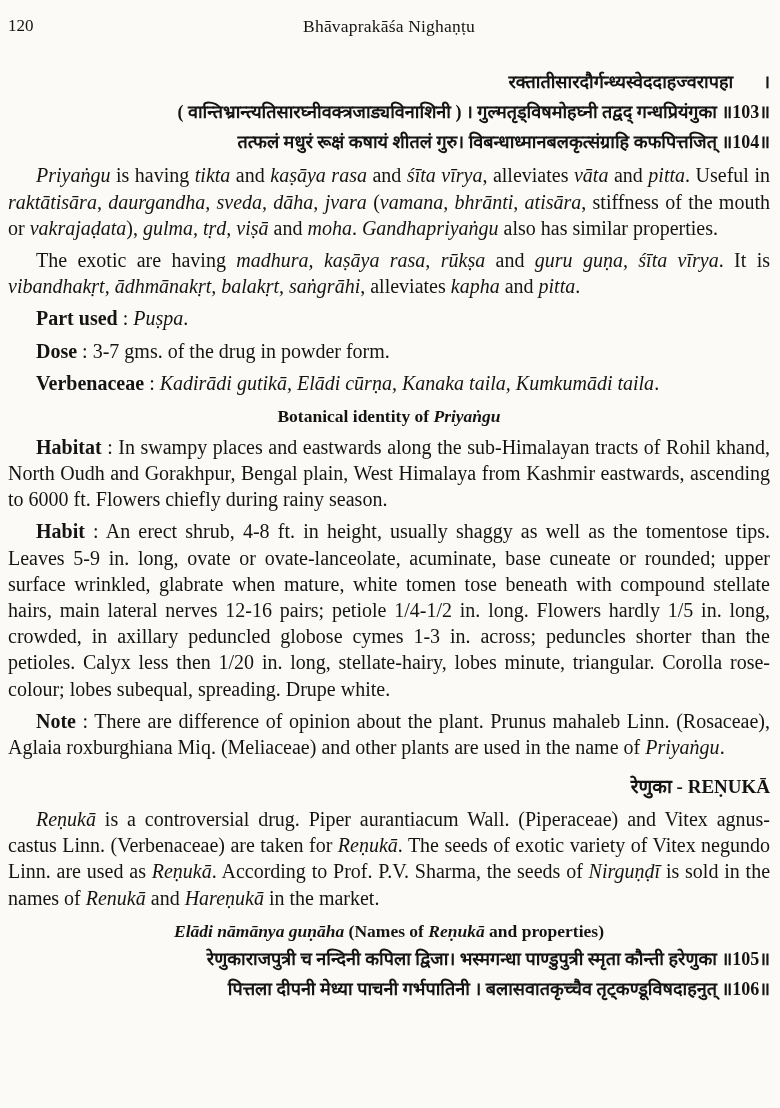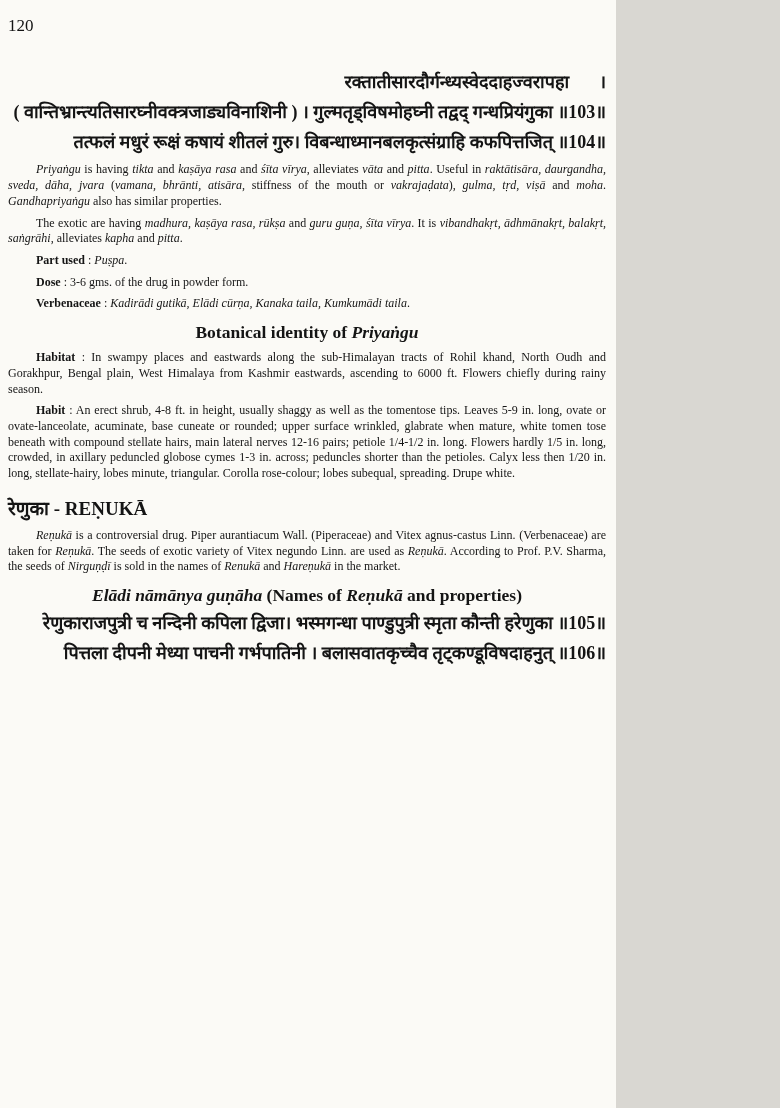--- a/index.html
+++ b/index.html
@@ -1,69 +1,71 @@
 <!DOCTYPE html>
 <html><head>
 <meta charset="utf-8">
 <style>
   html,body{margin:0;padding:0;background:#d9d7d2;}
   .page{
-    width:616px;height:1108px;box-sizing:border-box;
+    width:780px;height:1108px;box-sizing:border-box;
     background:#fbfaf6;color:#141414;
     padding:16px 10px 8px 8px;
     font-family:"Liberation Serif","DejaVu Serif",serif;
     overflow:hidden;position:relative;
   }
   .header{position:relative;height:26px;margin-bottom:26px;}
   .pagenum{position:absolute;left:0;top:0;font-size:17px;}
   .booktitle{position:absolute;left:0;right:0;top:0;text-align:center;font-size:17.5px;letter-spacing:.2px;}
   .verse{
     font-family:"Liberation Serif","DejaVu Sans",serif;
     text-align:right;font-size:18px;font-weight:bold;
     line-height:1.6;margin:1px 0;white-space:normal;
   }
   .para{
-    font-size:12px;line-height:1.31;text-align:justify;
+    font-size:20px;line-height:1.31;text-align:justify;
     text-indent:28px;margin:6px 0;
   }
   .subhead{font-size:17.5px;margin:9px 0 2px;text-align:center;text-indent:0;}
   .centerhead{
-    text-align:left;font-size:19px;font-weight:bold;
+    text-align:right;font-size:19px;font-weight:bold;
     margin:13px 0 7px;
     font-family:"Liberation Serif","DejaVu Sans",serif;
   }
   .i{font-style:italic;}
   .b{font-weight:bold;}
   .bi{font-weight:bold;font-style:italic;}
   .gap{margin-left:30px;}
 </style>
 </head>
 <body>
 
 <div class="page">
 
   <div class="header">
     <span class="pagenum">120</span>
+    <span class="booktitle">Bhāvaprakāśa Nighaṇṭu</span>
   </div>
 
   <div class="verse"><span>रक्तातीसारदौर्गन्ध्यस्वेददाहज्वरापहा</span><span class="gap">।</span></div>
   <div class="verse"><span>( वान्तिभ्रान्त्यतिसारघ्नीवक्त्रजाड्यविनाशिनी ) । गुल्मतृड्विषमोहघ्नी तद्वद् गन्धप्रियंगुका ॥103॥</span></div>
   <div class="verse"><span>तत्फलं मधुरं रूक्षं कषायं शीतलं गुरु। विबन्धाध्मानबलकृत्संग्राहि कफपित्तजित् ॥104॥</span></div>
 
   <p class="para"><span class="i">Priyaṅgu</span><span> is having </span><span class="i">tikta</span><span> and </span><span class="i">kaṣāya rasa</span><span> and </span><span class="i">śīta vīrya</span><span>, alleviates </span><span class="i">vāta</span><span> and </span><span class="i">pitta</span><span>. Useful in </span><span class="i">raktātisāra, daurgandha, sveda, dāha, jvara</span><span> (</span><span class="i">vamana, bhrānti, atisāra</span><span>, stiffness of the mouth or </span><span class="i">vakrajaḍata</span><span>), </span><span class="i">gulma, tṛd, viṣā</span><span> and </span><span class="i">moha</span><span>. </span><span class="i">Gandhapriyaṅgu</span><span> also has similar properties.</span></p>
   <p class="para"><span>The exotic are having </span><span class="i">madhura, kaṣāya rasa, rūkṣa</span><span> and </span><span class="i">guru guṇa, śīta vīrya</span><span>. It is </span><span class="i">vibandhakṛt, ādhmānakṛt, balakṛt, saṅgrāhi</span><span>, alleviates </span><span class="i">kapha</span><span> and </span><span class="i">pitta</span><span>.</span></p>
 
   <p class="para"><span class="b">Part used</span><span> : </span><span class="i">Puṣpa</span><span>.</span></p>
-  <p class="para"><span class="b">Dose</span><span> : 3-6 gms. of the drug in powder form.</span></p>
+  <p class="para"><span class="b">Dose</span><span> : 3-7 gms. of the drug in powder form.</span></p>
   <p class="para"><span class="b">Verbenaceae</span><span> : </span><span class="i">Kadirādi gutikā, Elādi cūrṇa, Kanaka taila, Kumkumādi taila</span><span>.</span></p>
 
   <p class="para subhead"><span class="b">Botanical identity of </span><span class="bi">Priyaṅgu</span></p>
 
   <p class="para"><span class="b">Habitat</span><span> : In swampy places and eastwards along the sub-Himalayan tracts of Rohil khand, North Oudh and Gorakhpur, Bengal plain, West Himalaya from Kashmir eastwards, ascending to 6000 ft. Flowers chiefly during rainy season.</span></p>
   <p class="para"><span class="b">Habit</span><span> : An erect shrub, 4-8 ft. in height, usually shaggy as well as the tomentose tips. Leaves 5-9 in. long, ovate or ovate-lanceolate, acuminate, base cuneate or rounded; upper surface wrinkled, glabrate when mature, white tomen tose beneath with compound stellate hairs, main lateral nerves 12-16 pairs; petiole 1/4-1/2 in. long. Flowers hardly 1/5 in. long, crowded, in axillary peduncled globose cymes 1-3 in. across; peduncles shorter than the petioles. Calyx less then 1/20 in. long, stellate-hairy, lobes minute, triangular. Corolla rose-colour; lobes subequal, spreading. Drupe white.</span></p>
+  <p class="para"><span class="b">Note</span><span> : There are difference of opinion about the plant. Prunus mahaleb Linn. (Rosaceae), Aglaia roxburghiana Miq. (Meliaceae) and other plants are used in the name of </span><span class="i">Priyaṅgu</span><span>.</span></p>
 
   <div class="centerhead"><span class="b">रेणुका - REṆUKĀ</span></div>
 
   <p class="para"><span class="i">Reṇukā</span><span> is a controversial drug. Piper aurantiacum Wall. (Piperaceae) and Vitex agnus-castus Linn. (Verbenaceae) are taken for </span><span class="i">Reṇukā</span><span>. The seeds of exotic variety of Vitex negundo Linn. are used as </span><span class="i">Reṇukā</span><span>. According to Prof. P.V. Sharma, the seeds of </span><span class="i">Nirguṇḍī</span><span> is sold in the names of </span><span class="i">Renukā</span><span> and </span><span class="i">Hareṇukā</span><span> in the market.</span></p>
 
   <p class="para subhead"><span class="bi">Elādi nāmānya guṇāha</span><span class="b"> (Names of </span><span class="bi">Reṇukā</span><span class="b"> and properties)</span></p>
 
   <div class="verse"><span>रेणुकाराजपुत्री च नन्दिनी कपिला द्विजा। भस्मगन्धा पाण्डुपुत्री स्मृता कौन्ती हरेणुका ॥105॥</span></div>
   <div class="verse"><span>पित्तला दीपनी मेध्या पाचनी गर्भपातिनी । बलासवातकृच्चैव तृट्कण्डूविषदाहनुत् ॥106॥</span></div>
 

